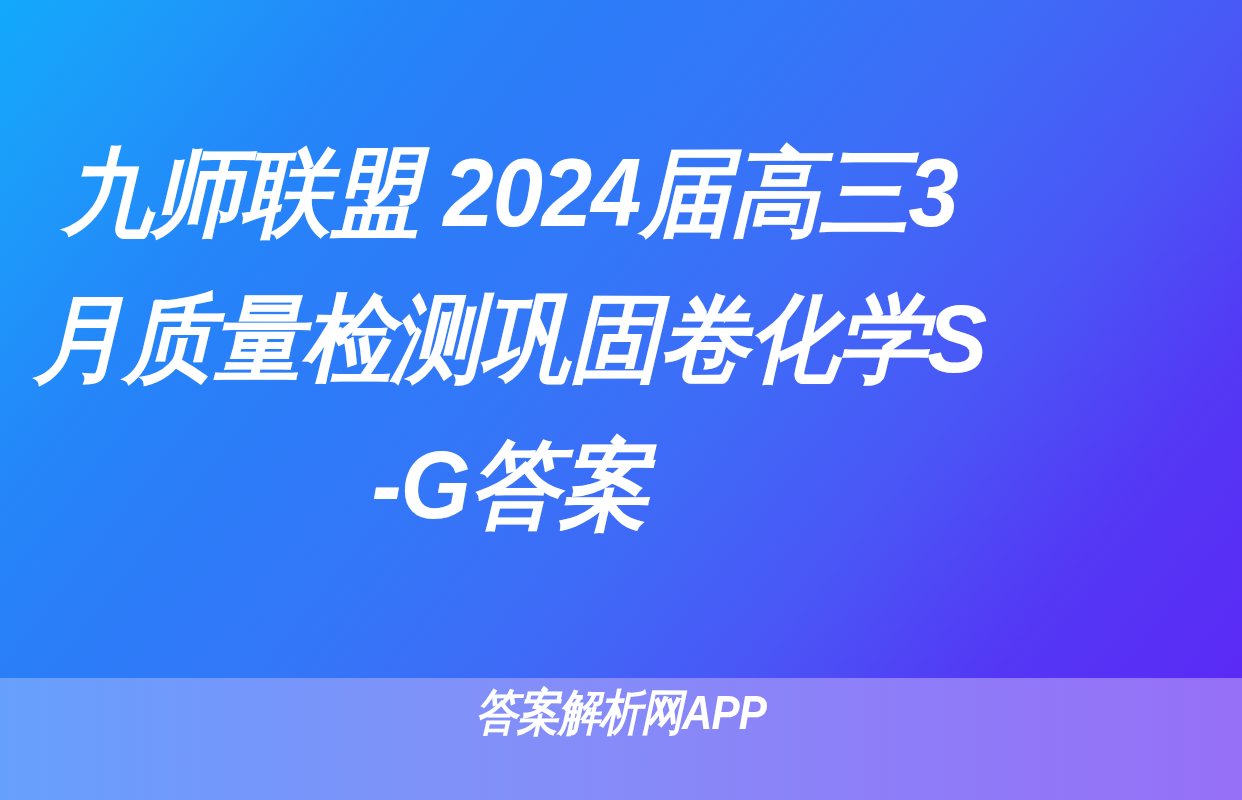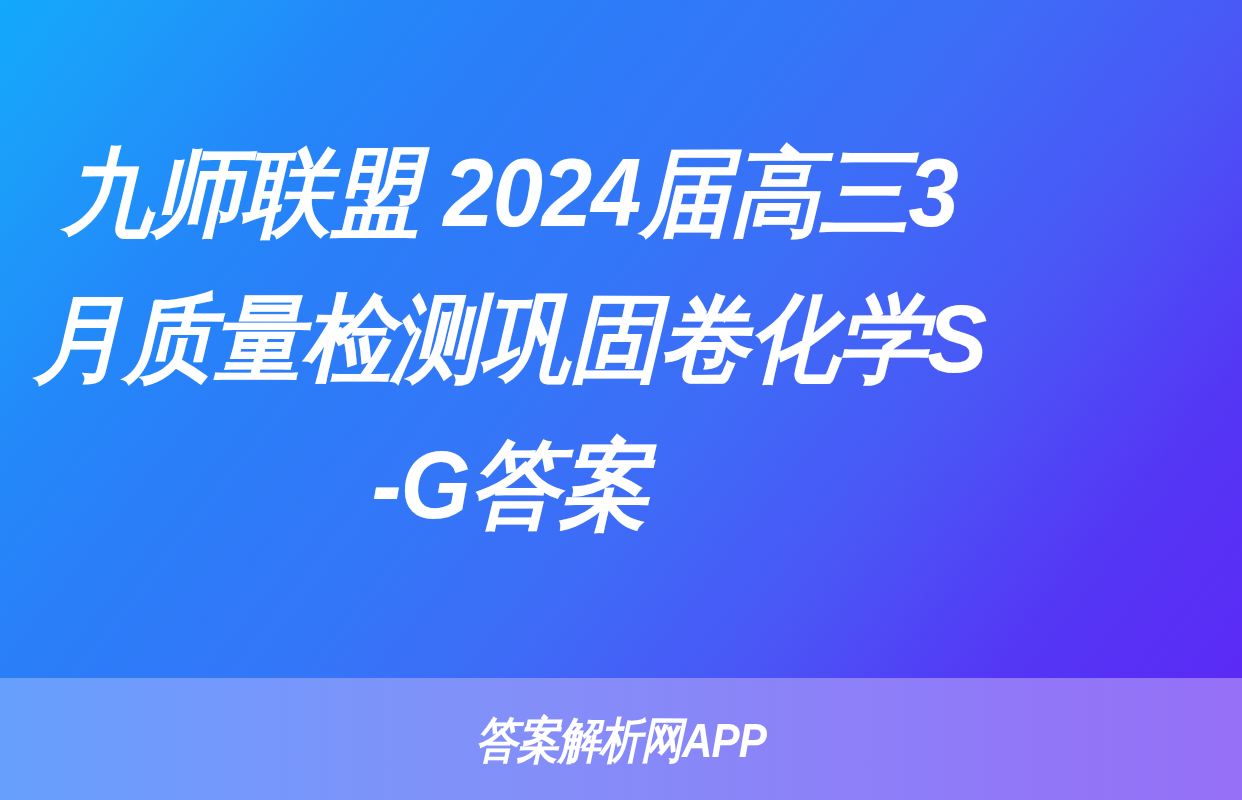--- a/index.html
+++ b/index.html
@@ -76,21 +76,20 @@
     width: 1242px;
     height: 122px;
     background: linear-gradient(90deg,
       #67A0FC 0%,
       #7597FB 20%,
       #8290F9 40%,
       #8A85F8 60%,
       #9079F8 80%,
       #9670F7 100%);
     display: flex;
-    align-items: center;
     justify-content: center;
   }
 
   .footer-mark {
     color: #ffffff;
     font-family: "Liberation Sans", sans-serif;
     font-size: 49px;
     font-weight: 700;
     font-style: italic;
     letter-spacing: -1px;

